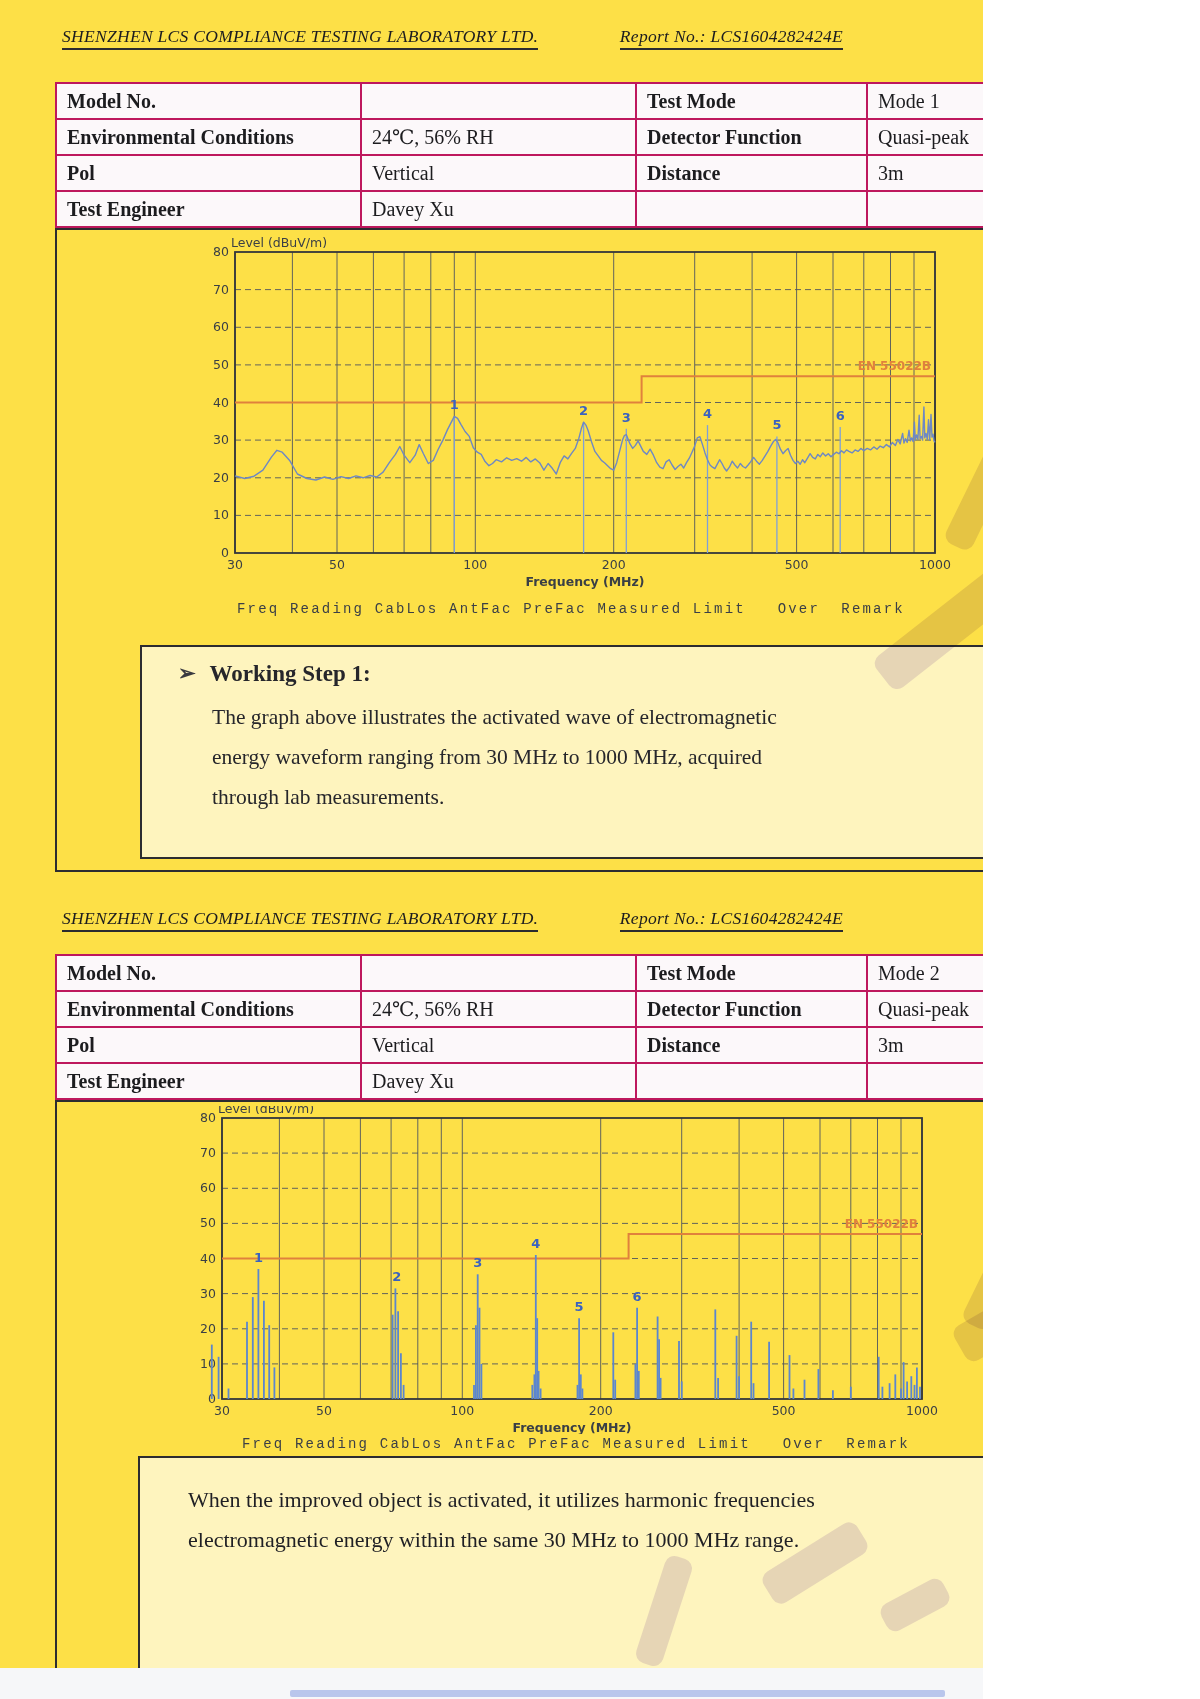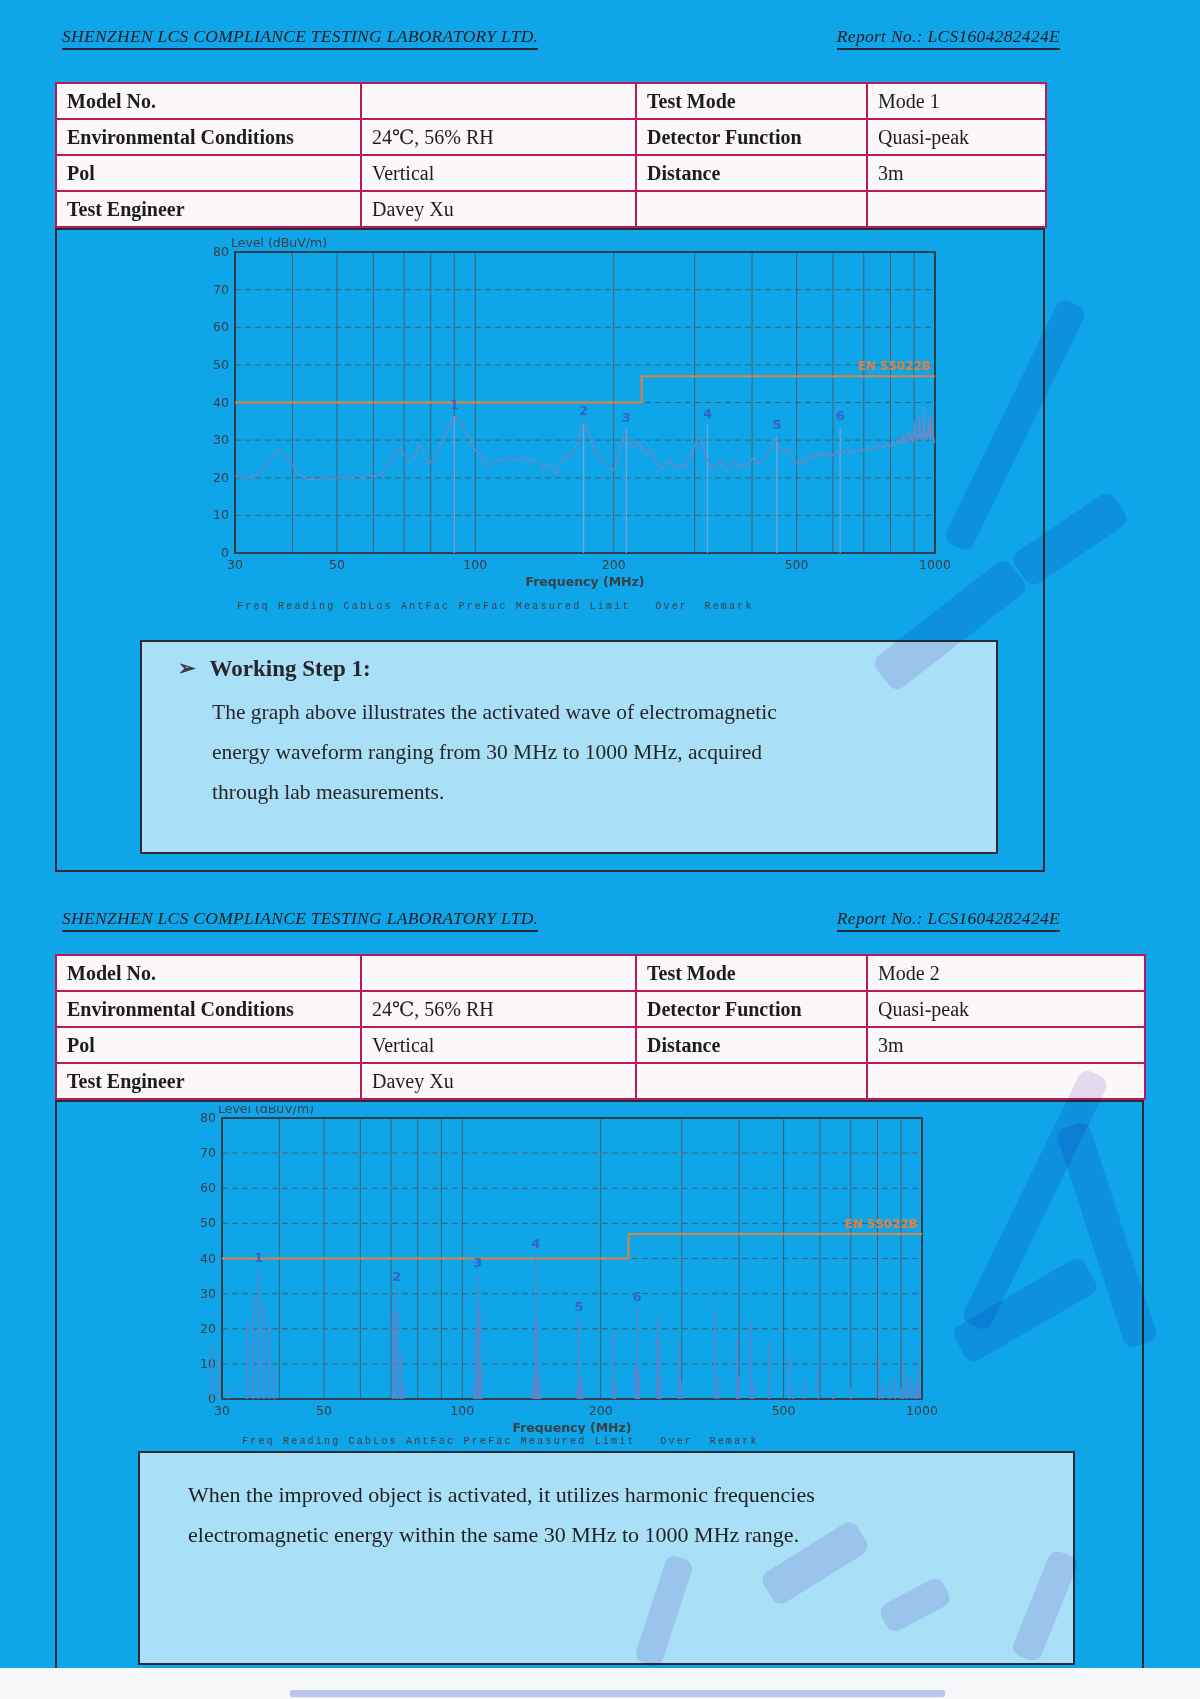--- a/index.html
+++ b/index.html
@@ -1,16 +1,16 @@
 <!DOCTYPE html>
 <html><head>
 <meta charset="utf-8">
 <style>
   html,body{margin:0;padding:0;background:#ffffff;}
-  .page{position:relative;width:1200px;height:1699px;background:#0ea5e9;overflow:hidden;
+  .page{position:relative;width:983px;height:1699px;background:#fde047;overflow:hidden;
         font-family:"Liberation Serif","DejaVu Serif",serif;color:#1c1c1f;}
   
   .hdr{display:flex;justify-content:space-between;align-items:flex-end;
        margin-left:62px;margin-right:140px;font-style:italic;font-size:17.5px;letter-spacing:.3px;}
   .hdr .u{border-bottom:2px solid #2b2b2f;padding-bottom:1px;white-space:nowrap;}
   .hdr1{padding-top:26px;}
   .hdr2{padding-top:36px;}
   
   table.info{border-collapse:collapse;table-layout:fixed;margin-left:55px;background:#fcf8fa;}
   table.info td{border:2px solid #be185d;height:30px;padding:2px 8px 2px 10px;
@@ -20,21 +20,21 @@
   .t2{margin-top:22px;width:1089px;}
   .t1 col.c1,.t2 col.c1{width:305px}.t1 col.c2,.t2 col.c2{width:275px}
   .t1 col.c3,.t2 col.c3{width:231px}.t1 col.c4{width:179px}.t2 col.c4{width:278px}
   
   .bigbox{margin-left:55px;border:2px solid #2c2c30;background:transparent;overflow:hidden;}
   .b1{width:986px;height:640px;}
   .b2{width:1085px;height:566px;}
   svg.chart{display:block;}
   .c1svg{margin:6px 0 0 128px;width:790px;height:359px;}
   .c2svg{margin:4px 0 0 115px;width:790px;height:328px;}
-  .mono{font-family:"Liberation Mono","DejaVu Sans Mono",monospace;font-size:10px;
+  .mono{font-family:"Liberation Mono","DejaVu Sans Mono",monospace;font-size:14px;
         letter-spacing:2.2px;color:#3b3f46;white-space:pre;}
   .m1{margin:6px 0 0 180px;}
   .m2{margin:2px 0 0 185px;}
   
   .notebox{border:2px solid #2c2c30;background:rgba(255,255,255,.65);}
   .n1{margin:28px 0 0 83px;width:858px;height:214px;padding:14px 20px 16px 36px;box-sizing:border-box;}
   .n2{margin:4px 0 0 81px;width:937px;height:214px;padding:12px 20px 0 26px;box-sizing:border-box;}
   .note-title{font-weight:bold;font-size:23px;color:#26262b;}
   .n2 .note-title{font-weight:normal;font-size:26px;}
   .bullet{display:inline-block;margin-right:14px;font-size:21px;transform:translateY(-1px);color:#3a3a40;}

